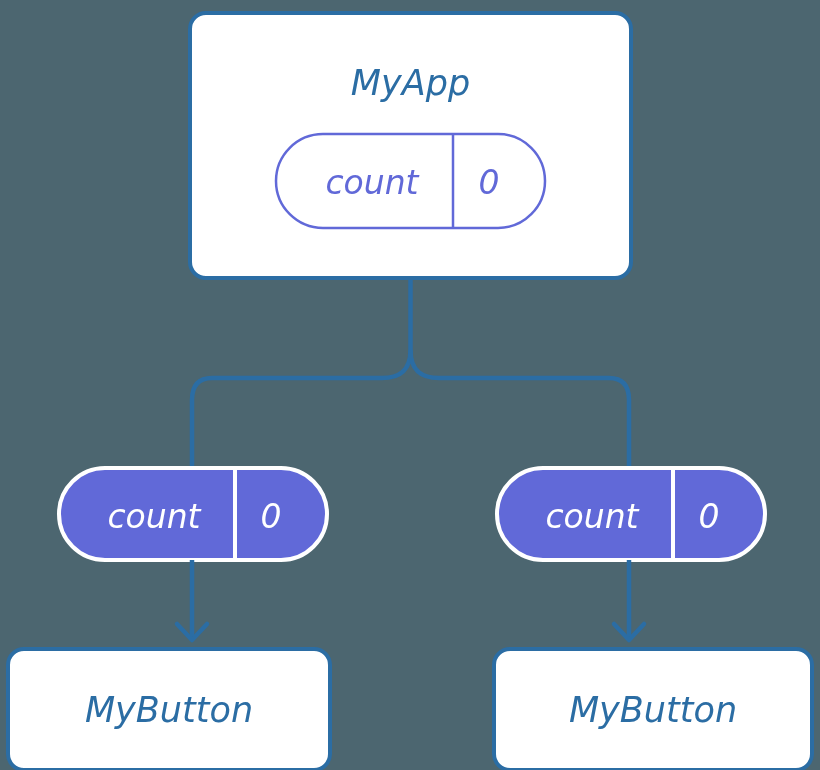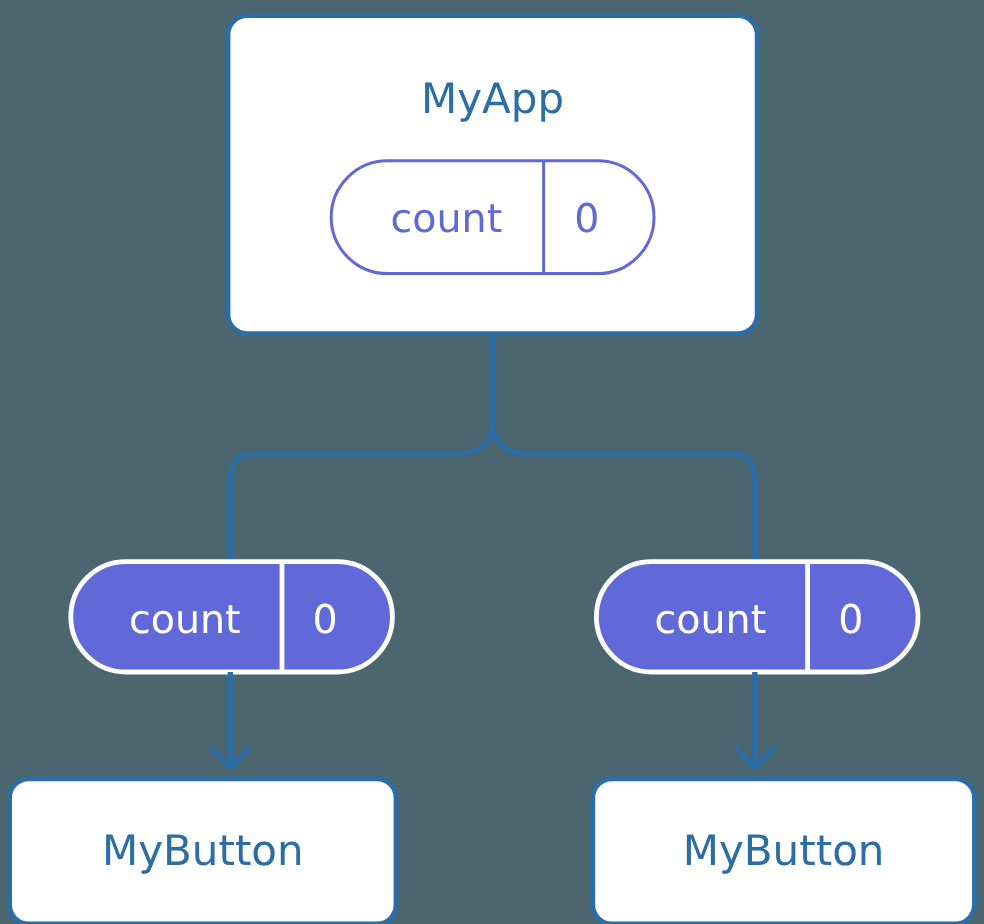--- a/index.html
+++ b/index.html
@@ -11,20 +11,21 @@
     width: 820px;
     height: 770px;
     overflow: hidden;
     font-family: "DejaVu Sans", sans-serif;
   }
   #diagram-root {
     position: relative;
     width: 680px;
     height: 770px;
     background: #4c6670;
+    font-style: italic;
   }
   svg.diagram {
     display: block;
     width: 820px;
     height: 770px;
   }
   .box-fill { fill: #ffffff; }
   .box-stroke { stroke: #2b6da4; stroke-width: 4; fill: none; }
   .title-text {
     fill: #2b6da4;

